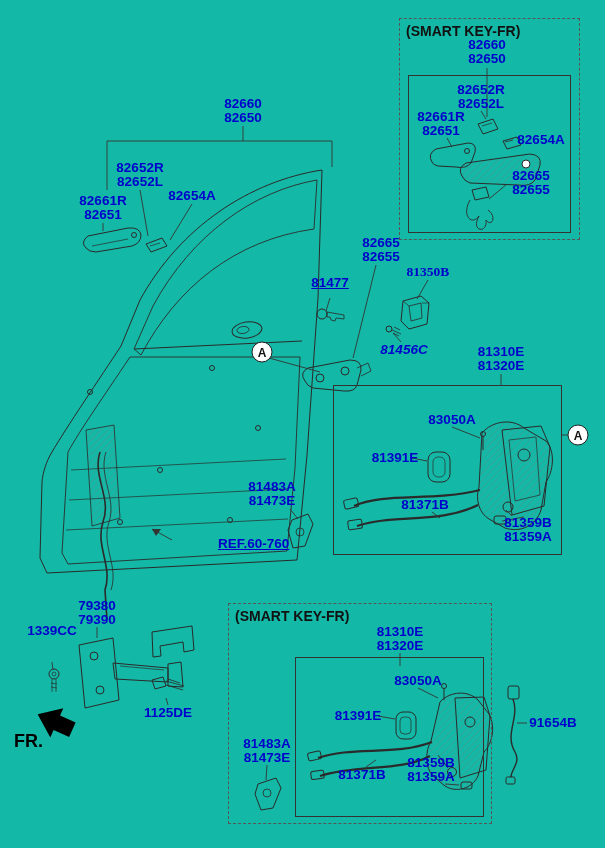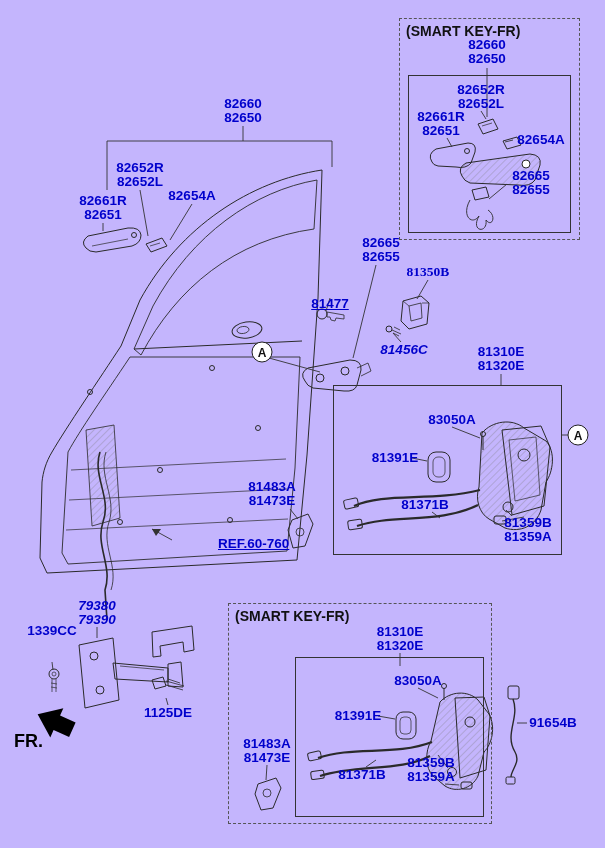--- a/index.html
+++ b/index.html
@@ -1,17 +1,17 @@
 <!DOCTYPE html>
 <html><head>
 <meta charset="utf-8">
 <style>
   html,body{margin:0;padding:0;background:#fff;}
   .canvas{
-    position:relative;width:605px;height:848px;background:#c4b5fd;
+    position:relative;width:605px;height:848px;background:#14b8a6;
     font-family:"Liberation Sans",sans-serif;overflow:hidden;
   }
   svg.art{position:absolute;left:0;top:0;width:605px;height:848px;}
   .labels-layer{position:absolute;left:0;top:0;width:605px;height:848px;pointer-events:none;}
   .part-label{
     position:absolute;transform:translateX(-50%);
     color:#0000cc;font-size:13.5px;line-height:14px;font-weight:bold;
     text-align:center;white-space:nowrap;cursor:pointer;pointer-events:auto;
   }
   .dashed-box{position:absolute;border:1px dashed #555;}
@@ -226,27 +226,27 @@
       <div class="part-label" style="left: 192px; top: 189px;">
         <div>82654A</div>
       </div>
       <div class="part-label" style="left: 381px; top: 236px;">
         <div>82665</div>
         <div>82655</div>
       </div>
       <div class="part-label" style="left: 428px; top: 265px; font-family: Liberation Serif, serif;">
         <div>81350B</div>
       </div>
-      <div class="part-label" style="left: 330px; top: 297px; text-decoration: underline;">
+      <div class="part-label" style="left: 330px; top: 276px; text-decoration: underline;">
         <div>81477</div>
       </div>
       <div class="part-label" style="left: 404px; top: 343px; font-style: italic;">
         <div>81456C</div>
       </div>
-      <div class="part-label" style="left: 97px; top: 599px; font-style: italic;">
+      <div class="part-label" style="left: 97px; top: 599px;">
         <div>79380</div>
         <div>79390</div>
       </div>
       <div class="part-label" style="left: 52px; top: 624px;">
         <div>1339CC</div>
       </div>
       <div class="part-label" style="left: 168px; top: 706px;">
         <div>1125DE</div>
       </div>
     </div>

